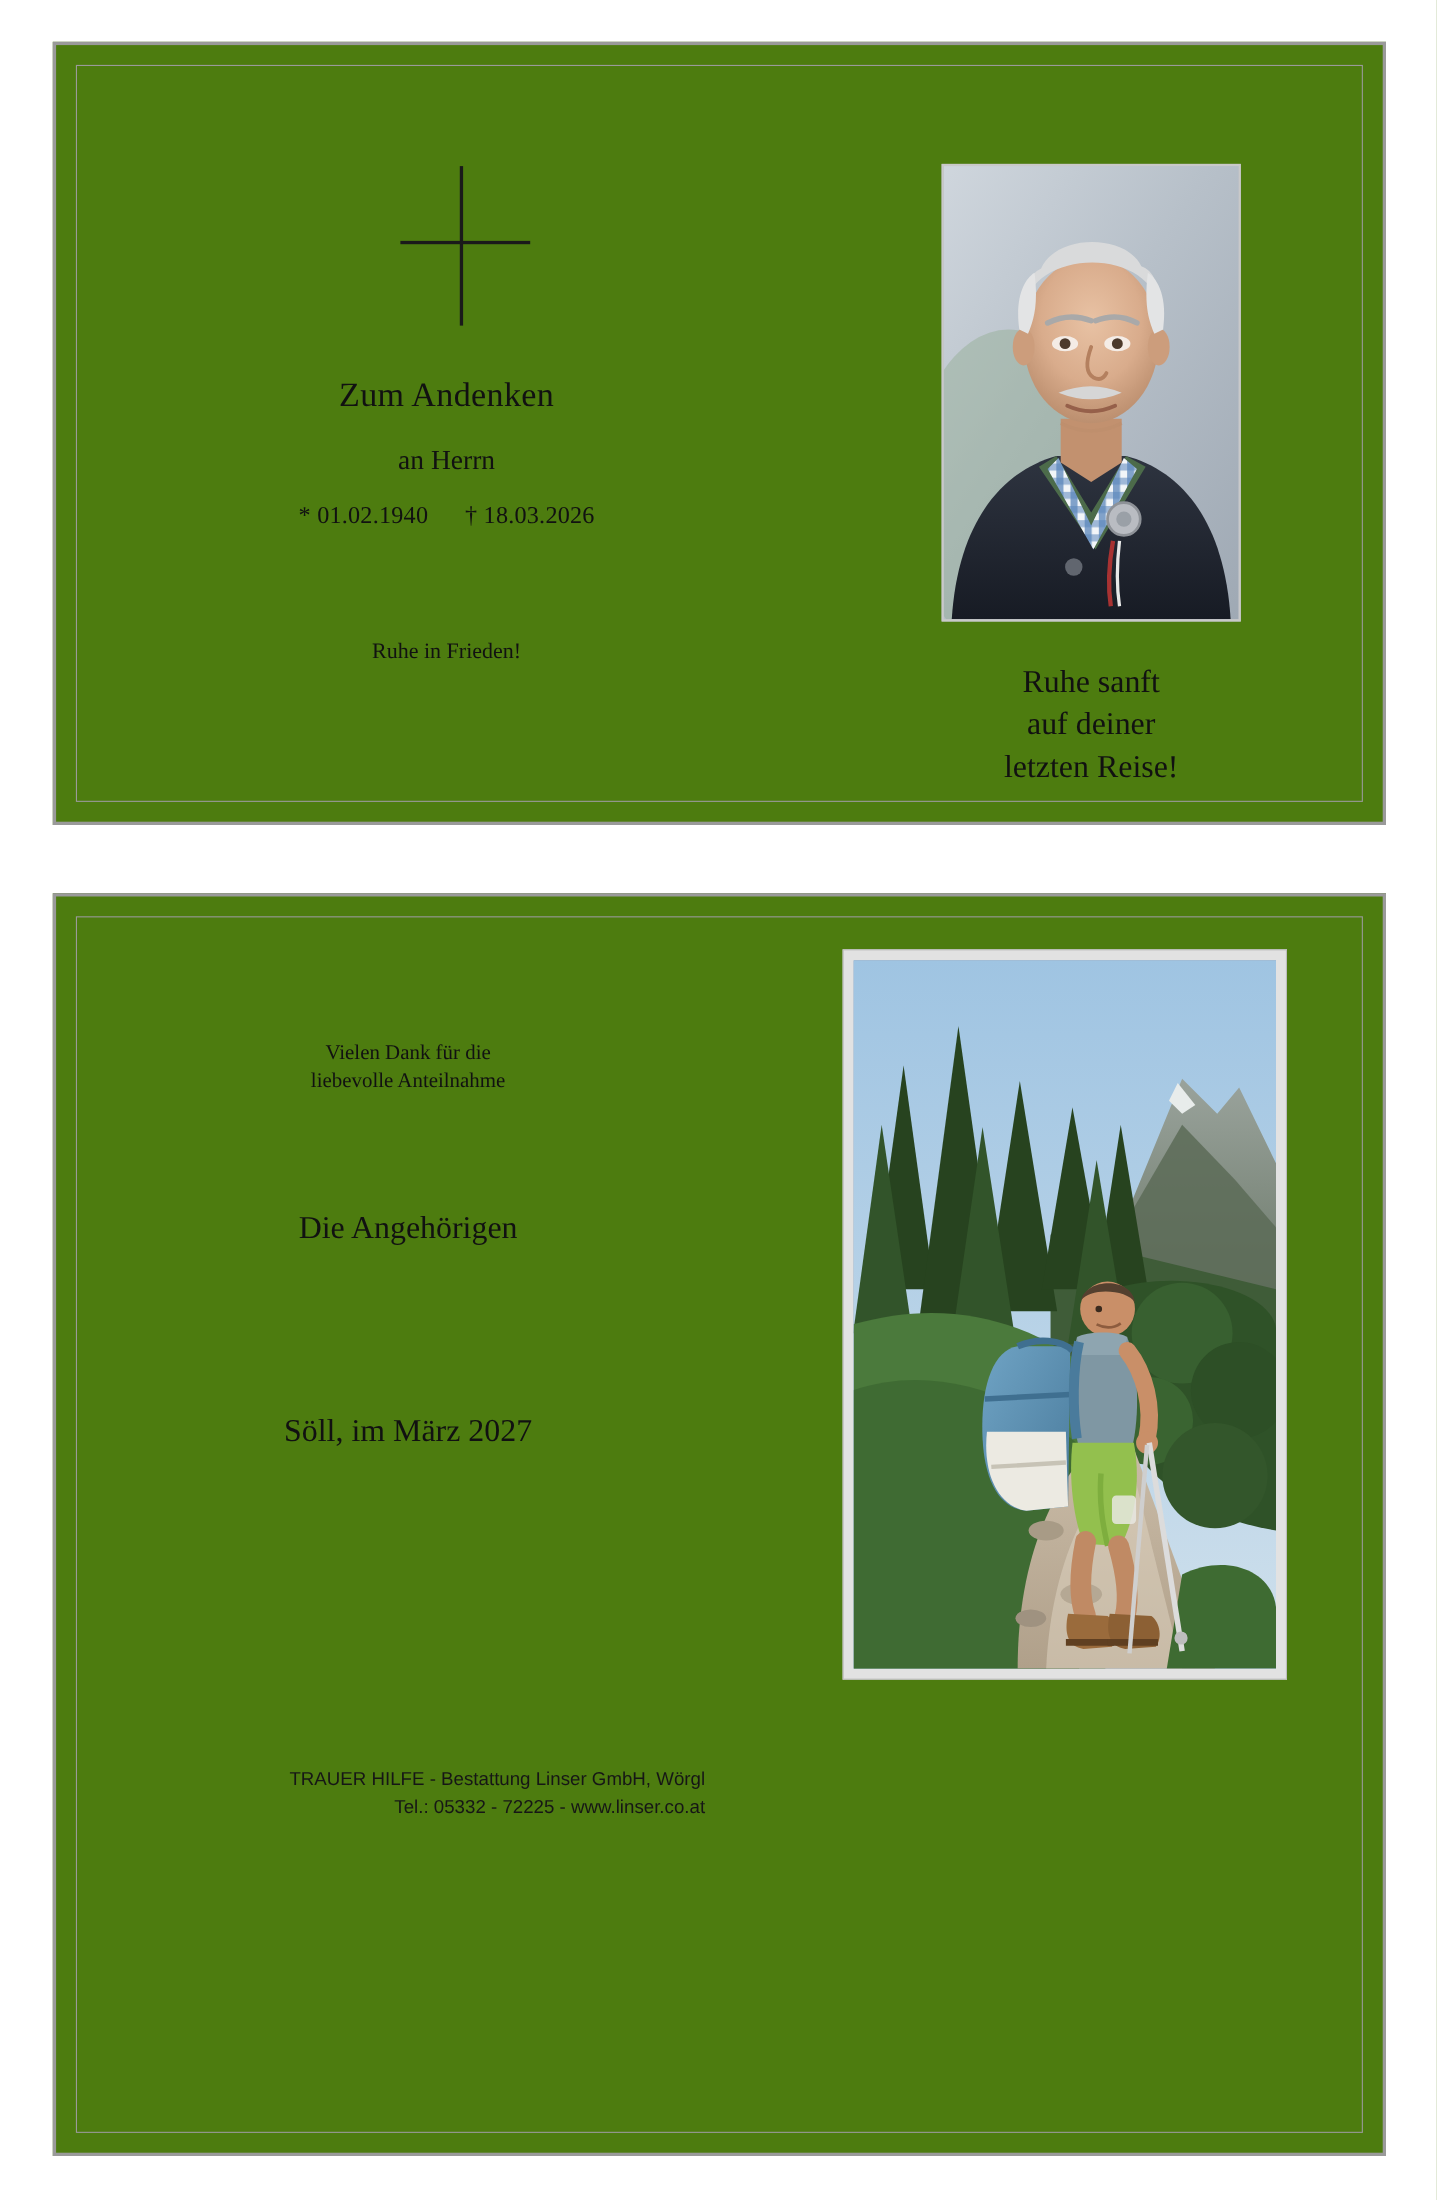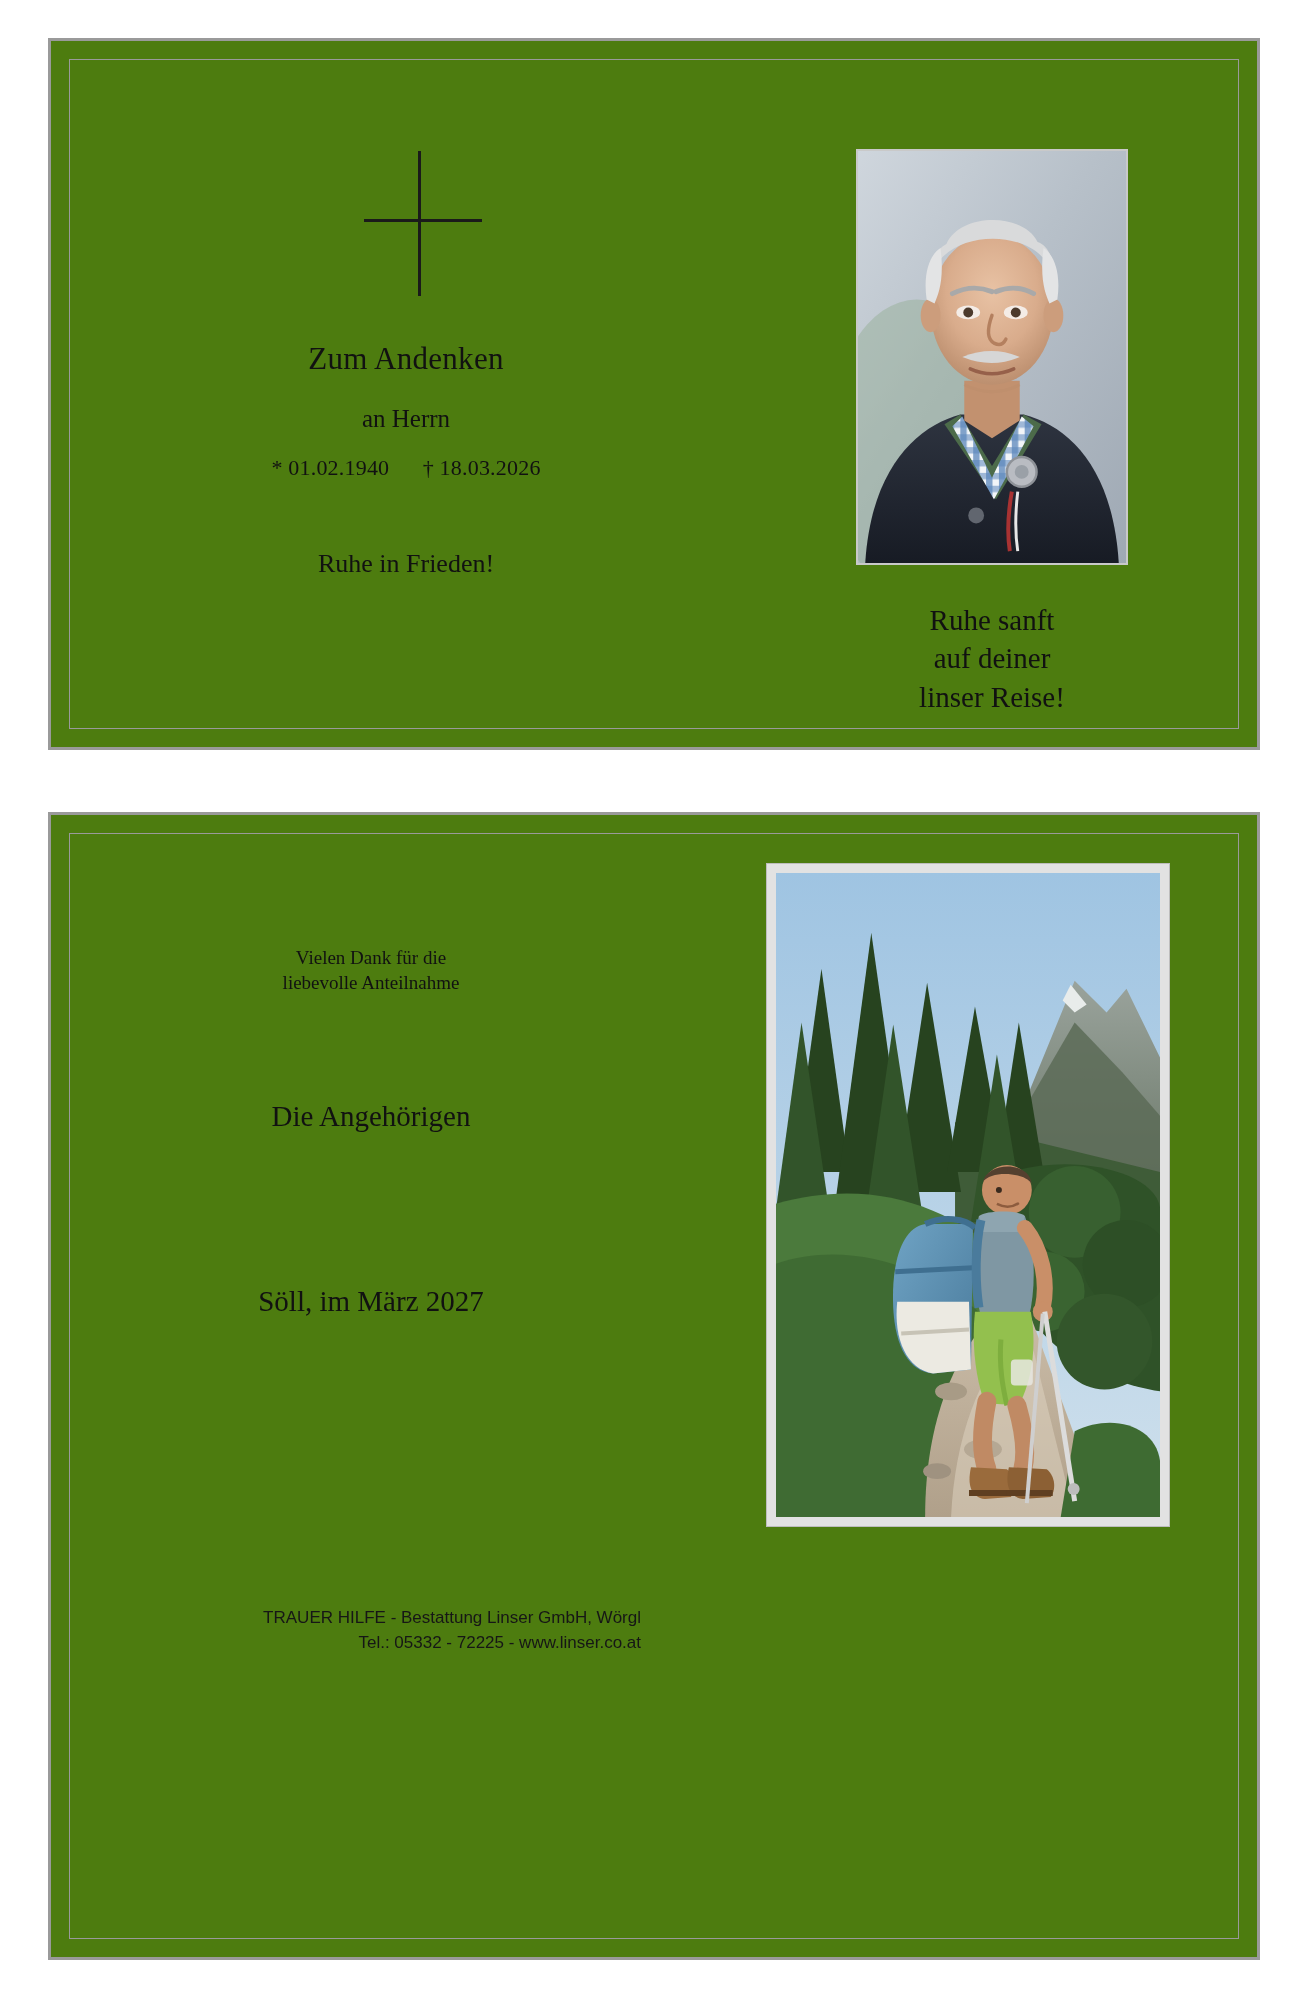--- a/index.html
+++ b/index.html
@@ -99,22 +99,22 @@
     font-size: 39px;
     letter-spacing: 0.2px;
     margin-bottom: 28px;
   }
   .line-dates {
     font-size: 22px;
     letter-spacing: 0.2px;
   }
   .line-dates .gap { display: inline-block; width: 22px; }
   .line-rip {
-    font-size: 26px;
-    margin-top: 68px;
+    font-size: 20px;
+    margin-top: 100px;
   }
 
   
   .portrait-wrap {
     position: absolute;
     left: 50%;
     transform: translateX(-50%);
     top: 108px;
     width: 272px;
     height: 416px;
@@ -312,21 +312,21 @@
             <path d="M162 344 q -4 34 0 60" stroke="#e8e8e8" stroke-width="3" fill="none"></path>
 
             <circle cx="120" cy="368" r="8" fill="#61666f"></circle>
           </svg>
         </div>
       </div>
 
       <div class="rs-text">
         <div>Ruhe sanft</div>
         <div>auf deiner</div>
-        <div>linser Reise!</div>
+        <div>letzten Reise!</div>
       </div>
     </div>
 
   </div>
 </div>
 
 <div class="card" id="card-bottom">
   <div class="card-inner"></div>
 
   <div class="card-body">

